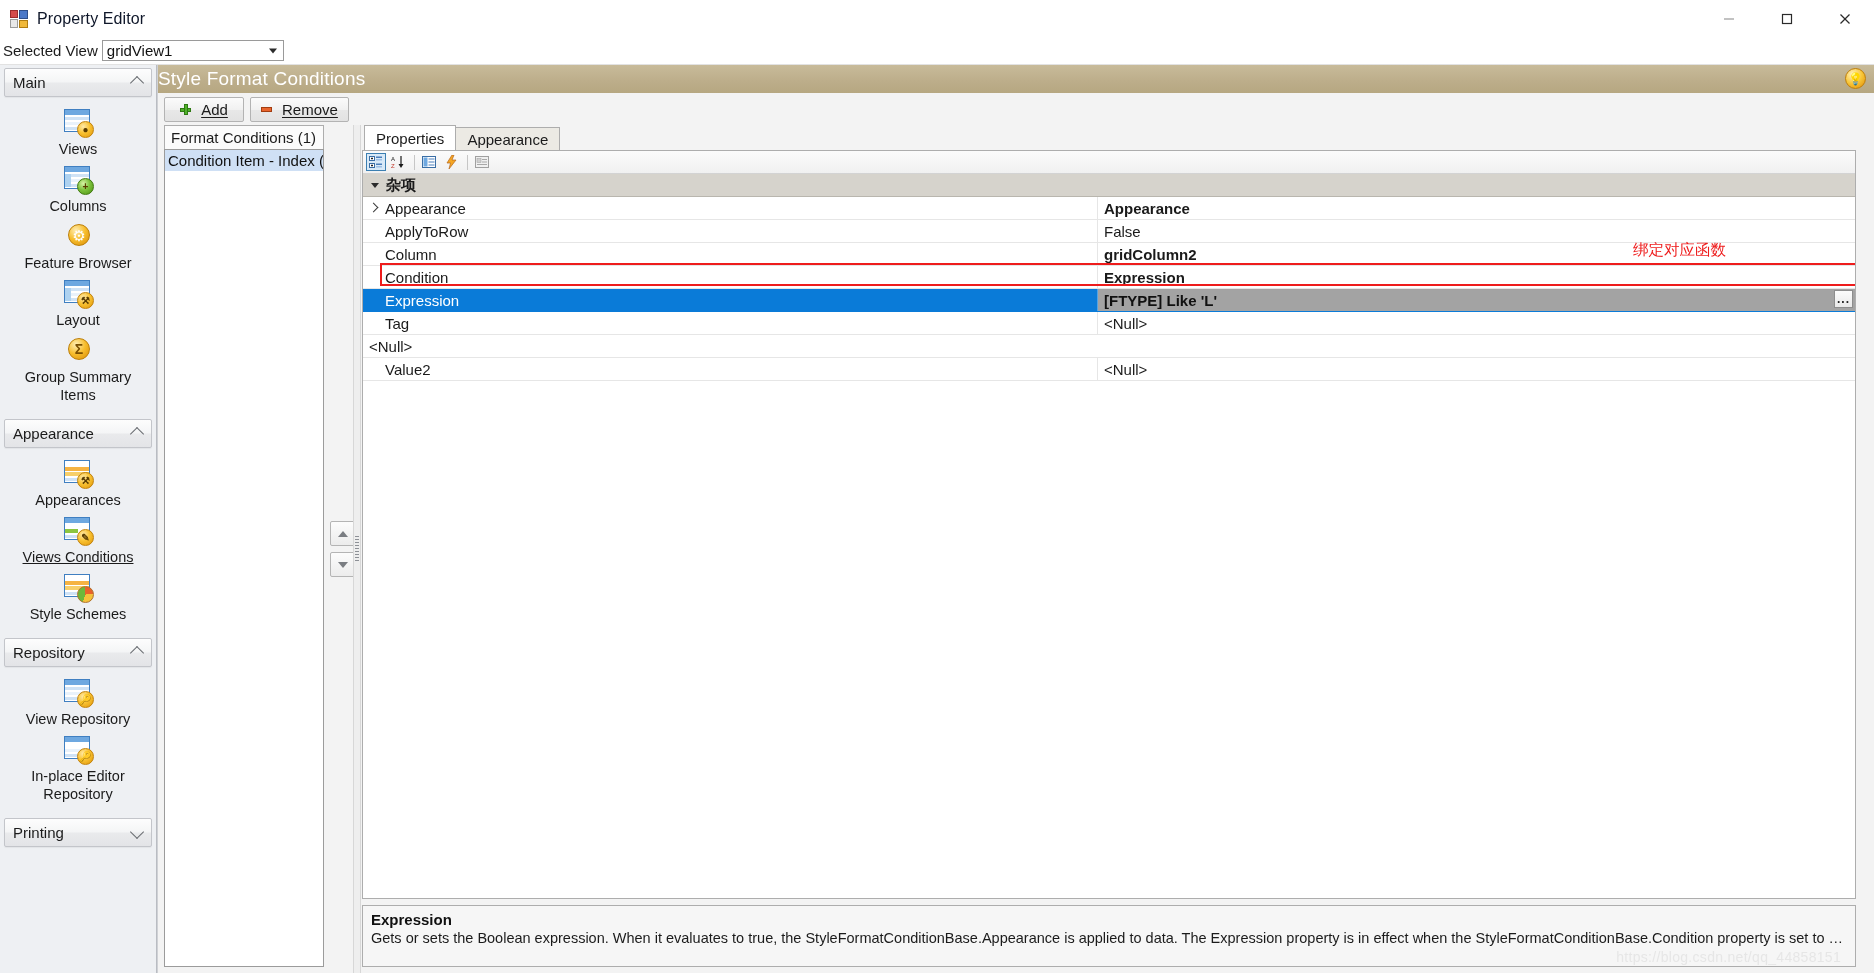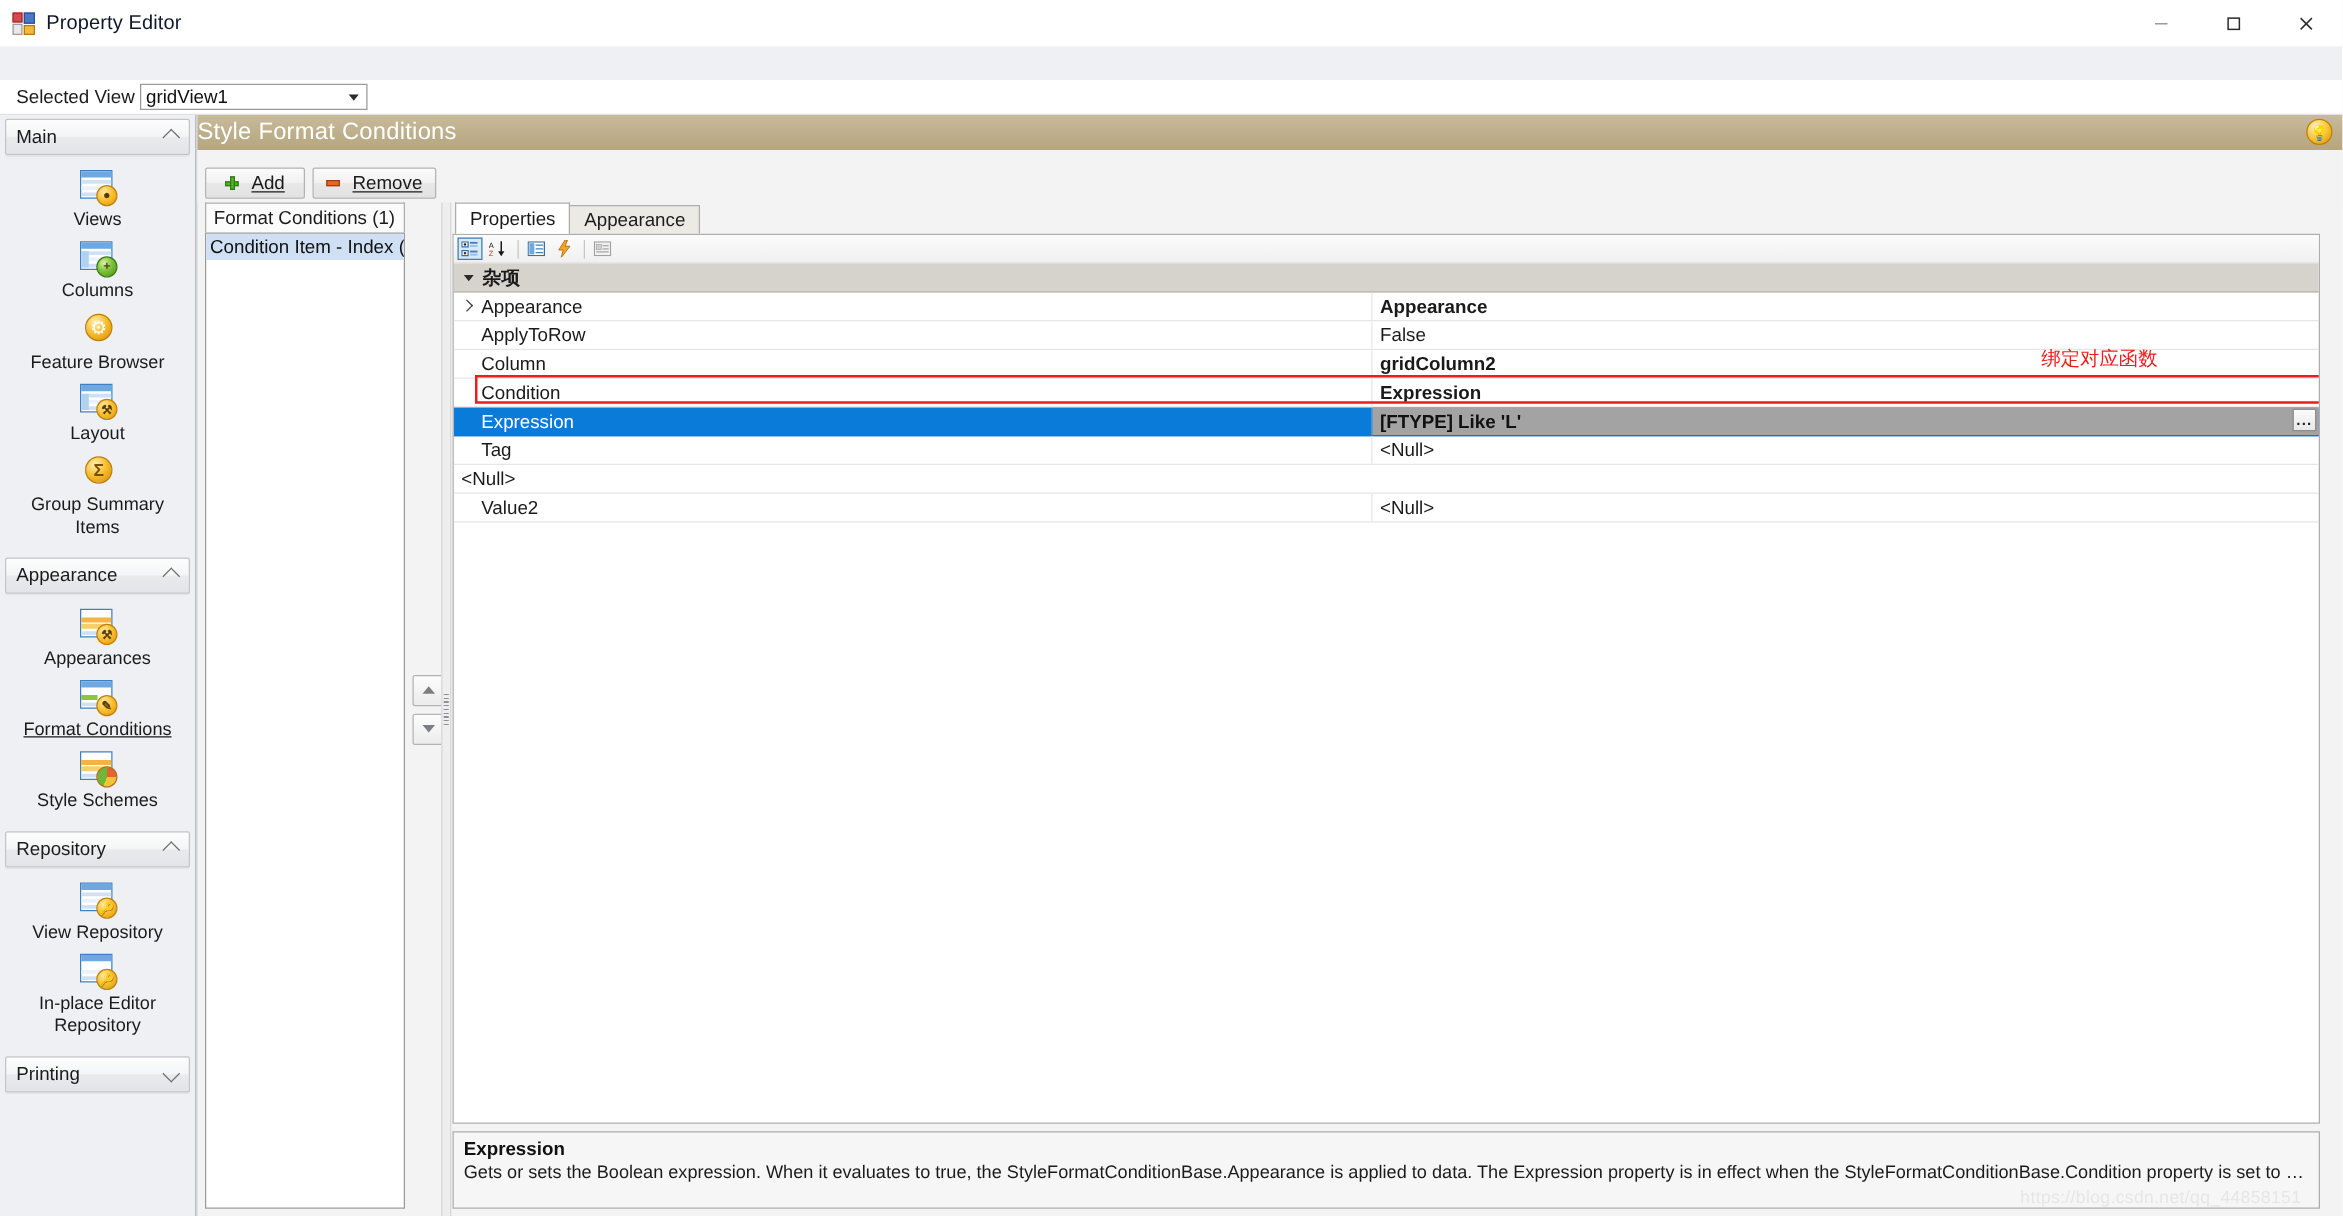--- a/index.html
+++ b/index.html
@@ -49,23 +49,22 @@
     width: 58px; display:flex; align-items:center; justify-content:center;
     color:#4a4a4a;
   }
   .win-btn svg { display:block; }
 
   
   .viewbar {
     height: 27px; flex: 0 0 auto;
     display: flex; align-items: center;
     background: #ffffff;
-    padding-left: 13px;
+    padding-left: 3px;
     border-bottom: 1px solid #e2e2e2;
-    margin-top: 27px;
   }
   .viewbar-label { font-size: 15px; color: #1b1b1b; margin-right: 4px; }
   .combo {
     width: 182px; height: 21px;
     border: 1px solid #9a9a9a;
     background: #ffffff;
     display: flex; align-items: center;
     position: relative;
     box-sizing: border-box;
   }
@@ -201,21 +200,21 @@
     width:21px;height:21px;border-radius:50%;
     background: radial-gradient(circle at 35% 28%, #fff2c2 0%, #f8c637 50%, #e08c06 100%);
     border:1px solid #c07f09; box-sizing:border-box;
     display:flex;align-items:center;justify-content:center;
     font-size:12px; color:#f5f2ea;
   }
 
   .cmdbar {
     height: 32px; flex:0 0 auto;
     display:flex; align-items:center;
-    padding: 10px 0 0 6px;
+    padding: 0 0 0 6px;
     background:#f3f3f3;
   }
   .cmdbtn {
     height: 25px; min-width: 80px;
     margin-right: 6px;
     border: 1px solid #b3b3b3;
     background: linear-gradient(to bottom,#fbfbfb 0%, #f1f1f1 50%, #e8e8e8 51%, #e2e2e2 100%);
     border-radius: 2px;
     display:flex; align-items:center; justify-content:center;
     font-size:15px; color:#1a1a1a;
@@ -557,21 +556,21 @@
         </div>
 
         <div class="nav-item active">
           <div class="nicon">
             <span class="win"></span>
               <span class="winhdr"></span>
             <span class="green1"></span>
             <span class="row3"></span>
             <span class="badge">✎</span>
           </div>
-          <div class="lbl">Format Conditions</div>
+          <div class="lbl">Views Conditions</div>
         </div>
 
         <div class="nav-item">
           <div class="nicon">
             <span class="win"></span>
             <span class="orange1"></span>
               <span class="orange2"></span>
             <span class="row3"></span>
             <span class="badge pie"></span>
           </div>

